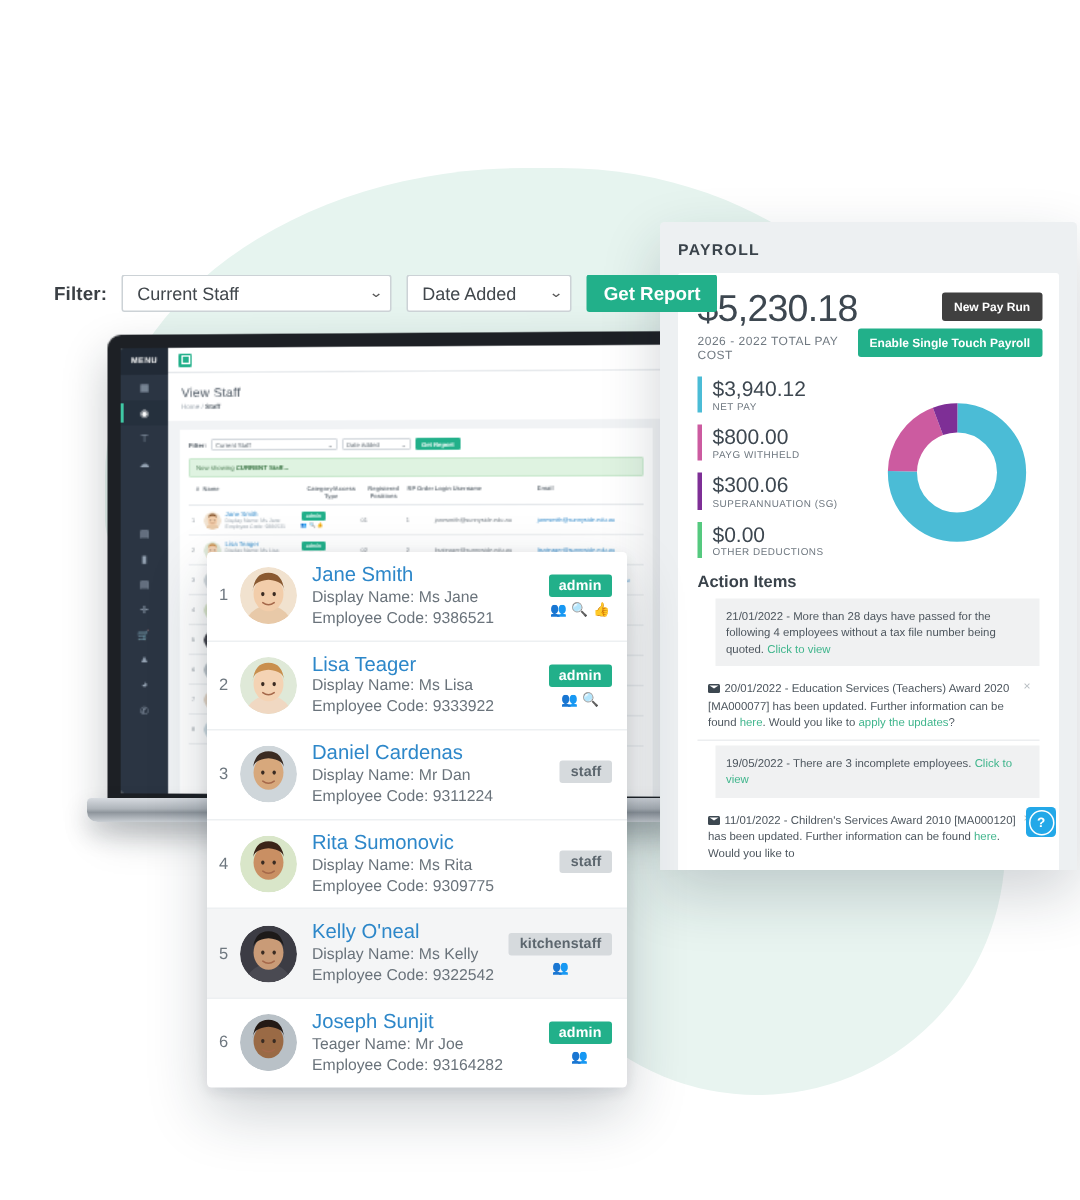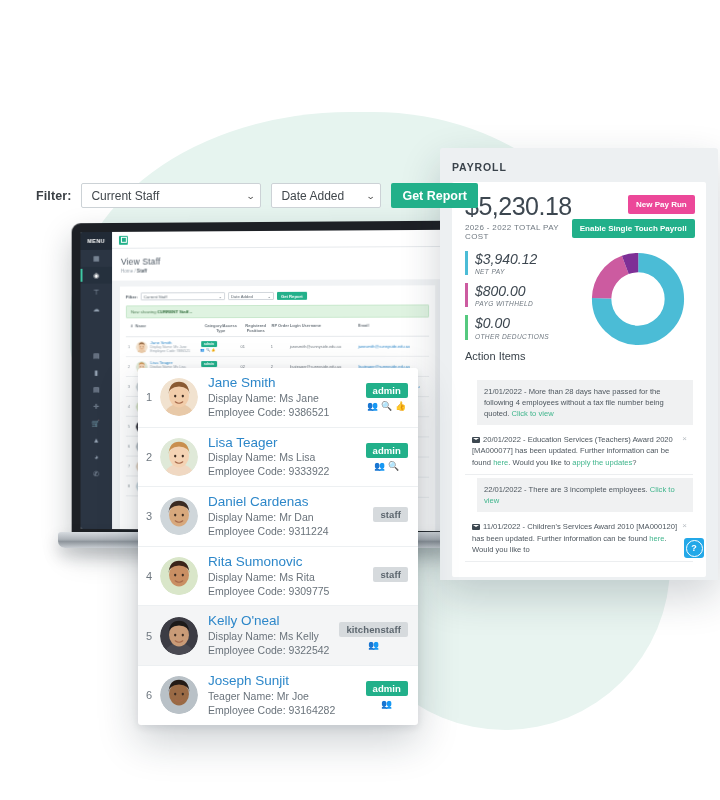--- a/index.html
+++ b/index.html
@@ -133,30 +133,30 @@
     padding:13px 12px 0;box-sizing:border-box;overflow:hidden;
   }
   .payroll .ptitle{font-size:10.5px;font-weight:bold;color:#3a434b;letter-spacing:.9px;margin-bottom:9px;}
   .pwhite{background:#fff;border-radius:2px;padding:11px 13px 12px;min-height:395px;box-sizing:border-box;}
   .ptop{display:flex;justify-content:space-between;align-items:flex-start;}
   .bigamt{font-size:25px;color:#3d4750;letter-spacing:-.5px;line-height:1.05;}
   .subamt{font-size:8px;color:#6f7880;letter-spacing:.35px;margin-top:4px;}
   .pbtns{display:flex;flex-direction:column;align-items:flex-end;gap:5px;padding-top:2px;}
   .pb{border:none;border-radius:2px;color:#fff;font-size:8px;font-weight:bold;
       padding:5px 8px;cursor:pointer;font-family:inherit;white-space:nowrap;}
-  .pb.lime{background:#ec4899;margin-left:21px;}
+  .pb.lime{background:#404040;margin-left:21px;}
   .pb.teal{background:#22b08a;}
   .pmid{display:flex;margin-top:10px;}
-  .stats{flex:0 0 118px;font-style:italic;}
+  .stats{flex:0 0 118px;}
   .stat{border-left:3px solid #ccc;padding-left:7px;margin-bottom:8px;}
   .stat .v{font-size:14px;color:#3d4750;line-height:1.15;}
   .stat .k{font-size:6.6px;color:#6f7880;letter-spacing:.35px;margin-top:1px;}
   .donutwrap{flex:1;display:flex;align-items:center;justify-content:center;}
 
-  .action-h{font-size:11px;font-weight:normal;color:#3a434b;margin:2px 0 18px;}
+  .action-h{font-size:11px;font-weight:bold;color:#3a434b;margin:2px 0 5px;}
   .ai{padding:6px 8px 6px 7px;font-size:7.6px;line-height:1.48;color:#4d565e;position:relative;margin-bottom:3px;}
   .ai.gray{background:#f0f1f2;margin-left:12px;}
   .ai.white{background:#fff;border-bottom:1px solid #eceef0;}
   .ai.yellow{background:#fcf5d9;}
   .ai .g{color:#3fb58c;}
   .ai .x{position:absolute;right:6px;top:5px;color:#b6bcc1;font-size:8px;cursor:pointer;}
   .env{display:inline-block;width:8px;height:6px;background:#3c4750;border-radius:1px;position:relative;margin-right:3px;vertical-align:-1px;}
   .env:after{content:"";position:absolute;left:1px;top:1px;border-left:3px solid transparent;border-right:3px solid transparent;border-top:2.5px solid #fff;}
   .helpbtn{
     position:absolute;right:14px;bottom:22px;width:20px;height:20px;border-radius:3px;
@@ -553,41 +553,45 @@
       <div class="pmid">
         <div class="stats" id="stats">
   <div class="stat" style="border-left-color:#4bbcd6">
     <div class="v">$3,940.12</div>
     <div class="k">NET PAY</div>
   </div>
   <div class="stat" style="border-left-color:#cc5ba0">
     <div class="v">$800.00</div>
     <div class="k">PAYG WITHHELD</div>
   </div>
+  <div class="stat" style="border-left-color:#7e2f96">
+    <div class="v">$300.06</div>
+    <div class="k">SUPERANNUATION (SG)</div>
+  </div>
   <div class="stat" style="border-left-color:#55c97f">
     <div class="v">$0.00</div>
     <div class="k">OTHER DEDUCTIONS</div>
   </div>
           </div>
         <div class="donutwrap">
           <svg width="96" height="96" viewBox="0 0 42 42">
             <g id="donut-slices">
                 <circle cx="21" cy="21" r="15.9155" fill="none" stroke="#4bbcd6" stroke-width="8.5" stroke-dasharray="75.300 24.700" stroke-dashoffset="25.000"></circle>
                 <circle cx="21" cy="21" r="15.9155" fill="none" stroke="#cc5ba0" stroke-width="8.5" stroke-dasharray="18.900 81.100" stroke-dashoffset="-50.300"></circle>
                 <circle cx="21" cy="21" r="15.9155" fill="none" stroke="#7e2f96" stroke-width="8.5" stroke-dasharray="5.800 94.200" stroke-dashoffset="-69.200"></circle>
               </g>
           </svg>
         </div>
       </div>
 
       <div class="action-h">Action Items</div>
       <div id="action-items">
           <div class="ai gray"><span>21/01/2022 - More than 28 days have passed for the following 4 employees without a tax file number being quoted. </span><span class="g">Click to view</span></div>
           <div class="ai white"><span class="env"></span><span>20/01/2022 - Education Services (Teachers) Award 2020 [MA000077] has been updated. Further information can be found </span><span class="g">here</span><span>. Would you like to </span><span class="g">apply the updates</span><span>?</span><span class="x">×</span></div>
-          <div class="ai gray"><span>22/01/2022 - There are 3 incomplete employees. </span><span class="g">Click to view</span></div>
+          <div class="ai gray"><span>19/05/2022 - There are 3 incomplete employees. </span><span class="g">Click to view</span></div>
           <div class="ai white"><span class="env"></span><span>11/01/2022 - Children's Services Award 2010 [MA000120] has been updated. Further information can be found </span><span class="g">here</span><span>. Would you like to </span><span class="x">×</span></div>
         </div>
 
     </div>
     <div class="helpbtn">
       <span class="ring">?</span>
     </div>
   </div>
 
   <div class="staffcard" id="staffcard">

